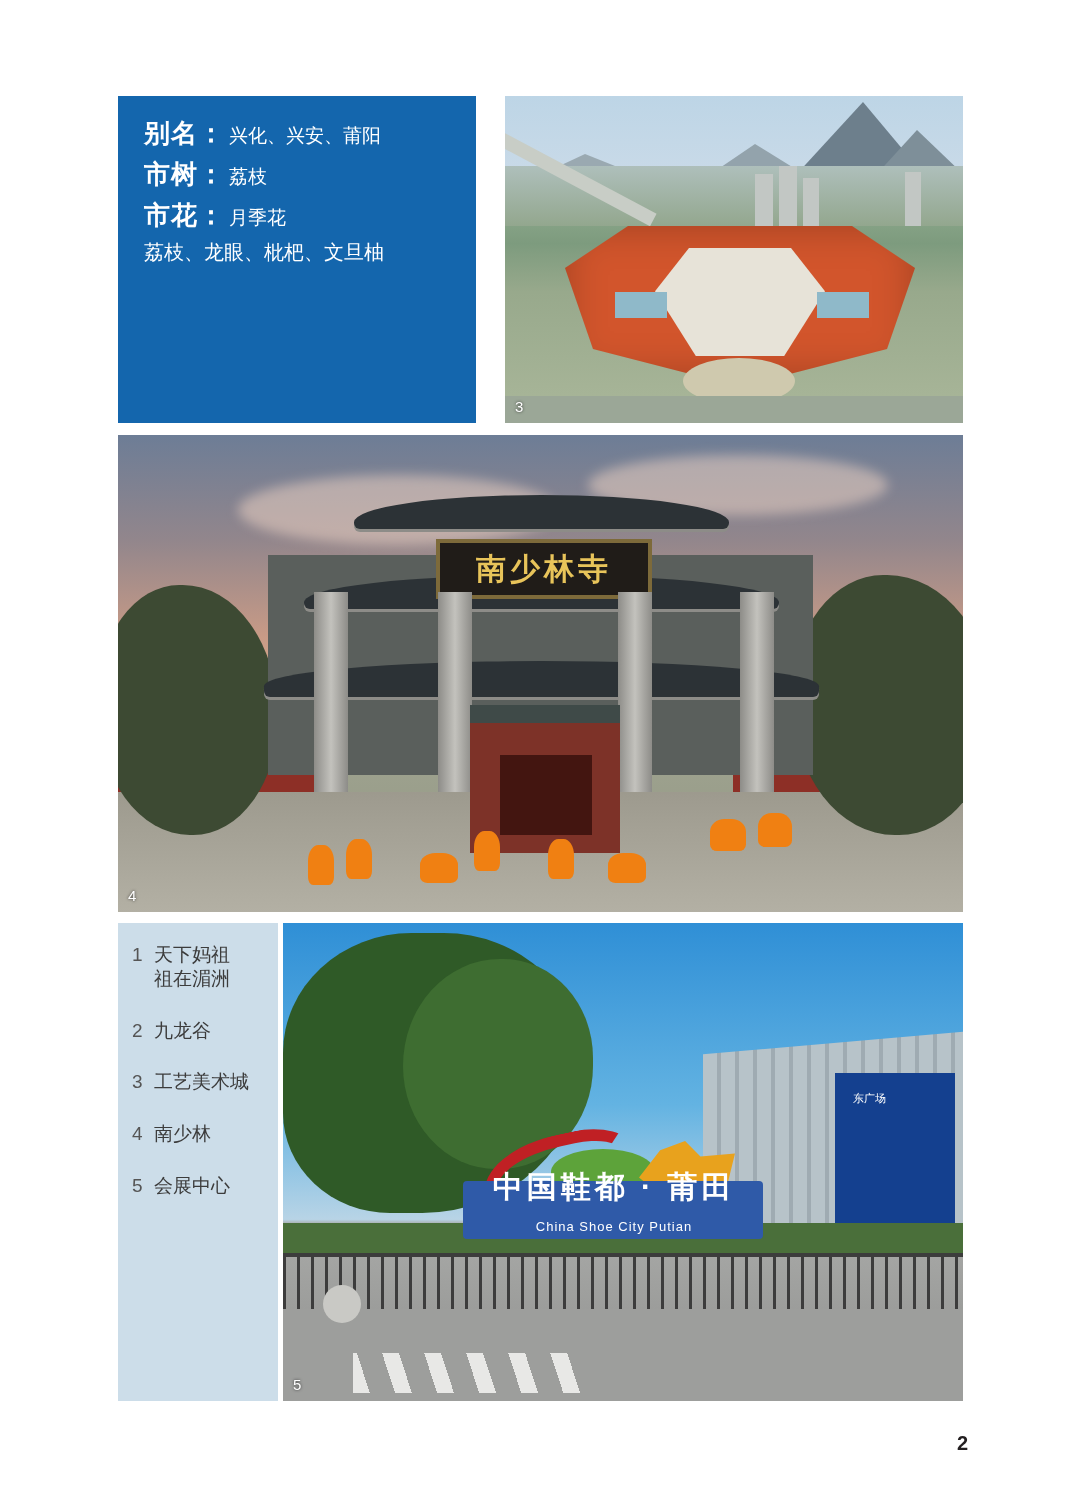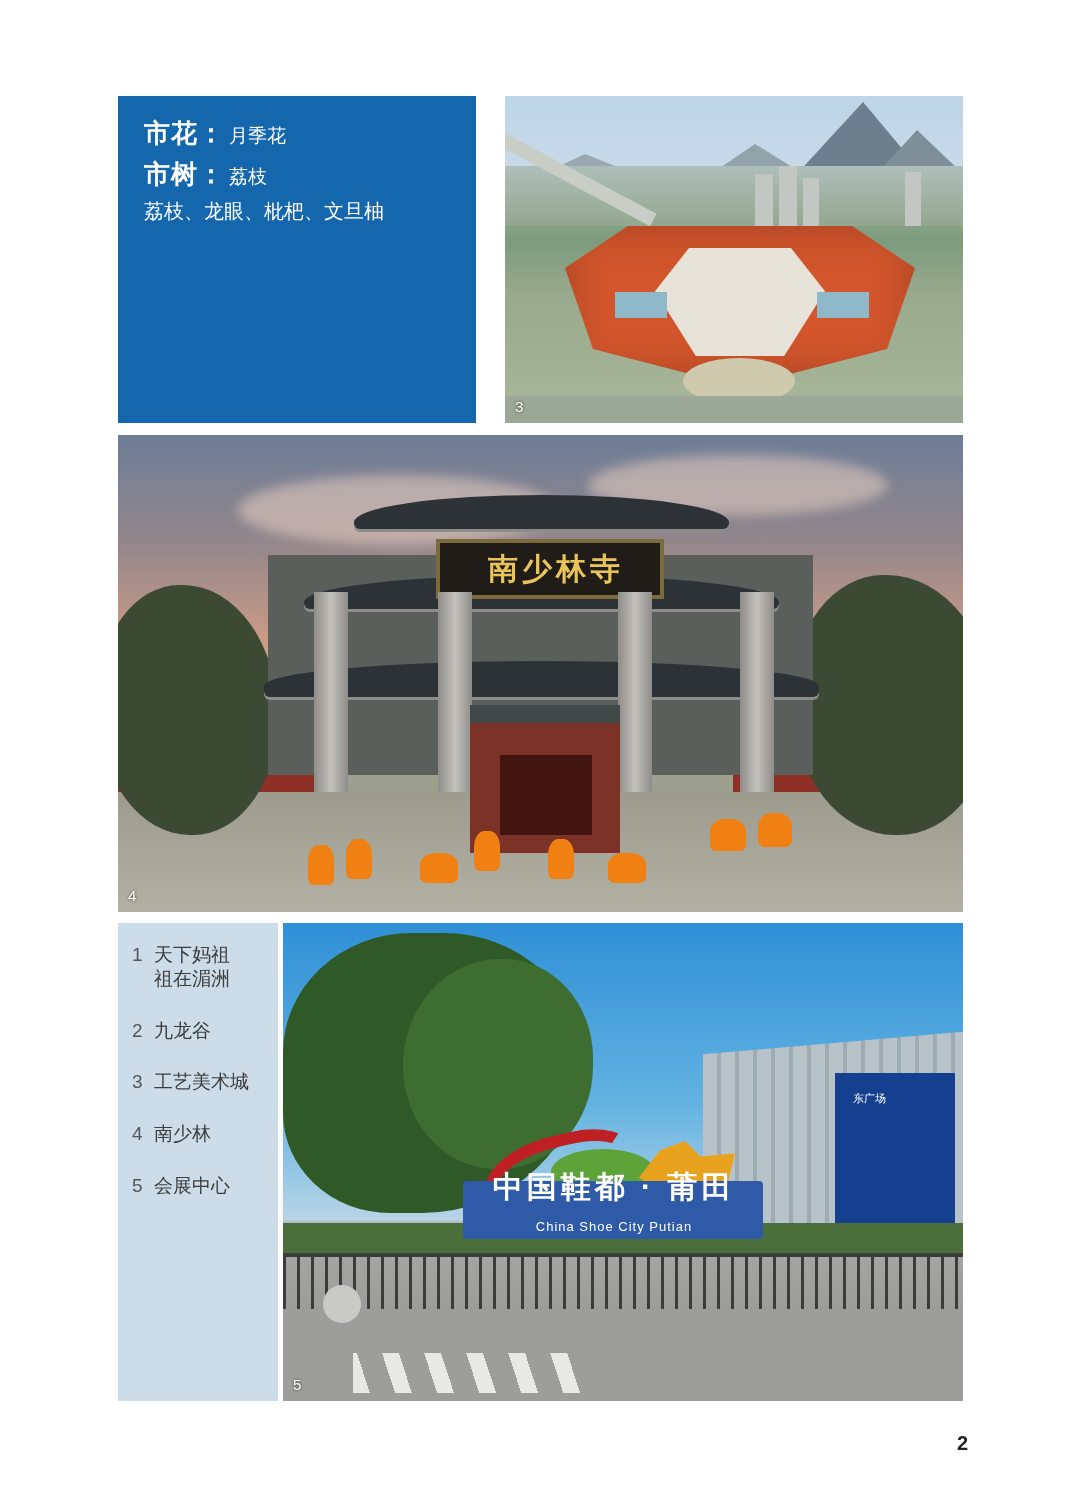--- a/index.html
+++ b/index.html
@@ -165,21 +165,20 @@
   }
   .e-top   { left: 236px; top: 60px;  width: 375px; height: 34px; border-radius: 50% 50% 6px 6px / 80% 80% 6px 6px; }
   .e-mid   { left: 186px; top: 140px; width: 475px; height: 34px; border-radius: 50% 50% 6px 6px / 80% 80% 6px 6px; }
   .e-low   { left: 146px; top: 226px; width: 555px; height: 36px; border-radius: 50% 50% 6px 6px / 70% 70% 6px 6px; }
   .plaque {
     position: absolute; left: 318px; top: 104px; width: 208px; height: 52px;
     background: #201c18; border: 4px solid #7d6a3a;
     color: #e8c45a; font-size: 30px; font-weight: bold;
     display: flex; align-items: center; justify-content: center;
     letter-spacing: 4px;
-    padding-left: 12px;
   }
   .inner-hall {
     position: absolute; left: 352px; top: 270px; width: 150px; height: 130px;
     background: #7d3228; border-top: 18px solid #3f4a48;
   }
   .hall-door {
     position: absolute; left: 382px; top: 320px; width: 92px; height: 80px;
     background: #431510;
   }
   .monk {
@@ -296,30 +295,34 @@
     font-size: 20px;
     font-weight: bold;
     color: #231f20;
   }
 </style>
 </head>
 <body>
 
 <div class="info-box">
 
-
+  <div class="info-row">
+    <span class="info-label">别名：</span>
+    <span class="info-value">兴化、兴安、莆阳</span>
+  </div>
+
+
+  <div class="info-row">
+    <span class="info-label">市树：</span>
+    <span class="info-value">荔枝</span>
+  </div>
 
   <div class="info-row">
     <span class="info-label">市花：</span>
     <span class="info-value">月季花</span>
-  </div>
-
-  <div class="info-row">
-    <span class="info-label">市树：</span>
-    <span class="info-value">荔枝</span>
   </div>
 
 
   <div class="info-block-value">荔枝、龙眼、枇杷、文旦柚</div>
 </div>
 
 <div class="photo" id="photo-craft">
   <div class="mountain m1"></div>
   <div class="mountain m2"></div>
   <div class="mountain m3"></div>

